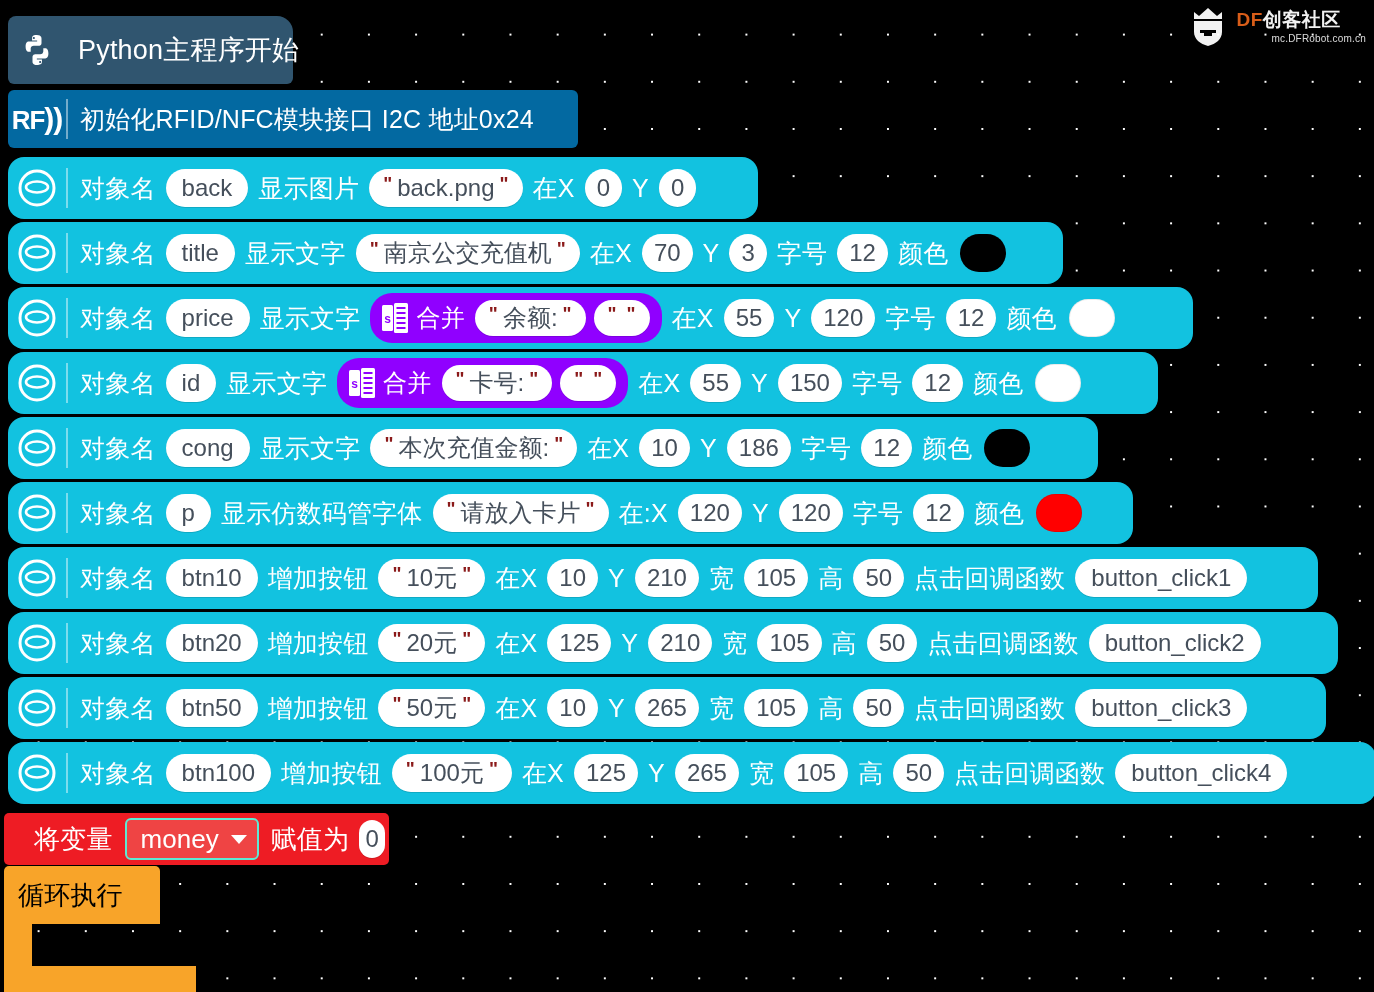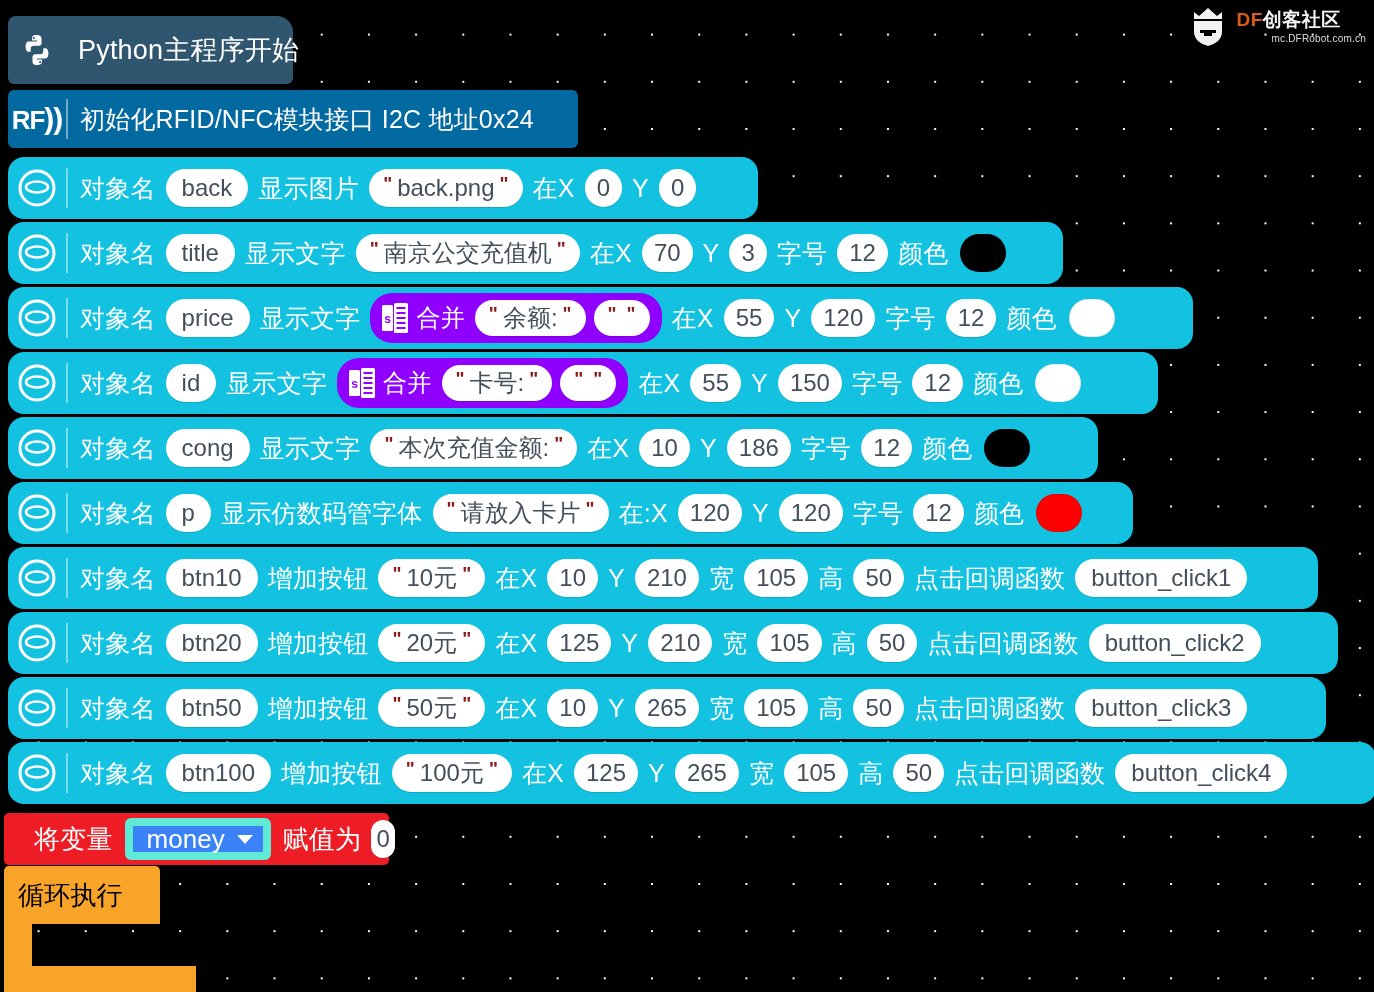--- a/index.html
+++ b/index.html
@@ -153,22 +153,22 @@
   #setvar {
     left: 4px; top: 813px;
     width: 385px; height: 52px;
     background: #ee1c24;
     border-radius: 5px;
     padding-left: 24px;
   }
   .dropdown {
     display: inline-flex;
     align-items: center;
-    background: #3b82f6;
-    border: 8px solid #5eead4;
+    background: #ef4444;
+    border: 2px solid #5eead4;
     border-radius: 6px;
     height: 42px;
     padding: 0 10px 0 14px;
     margin: 0 6px;
     box-sizing: border-box;
     color: #fff;
     font-size: 26px;
   }
   .caret {
     width: 0; height: 0;

